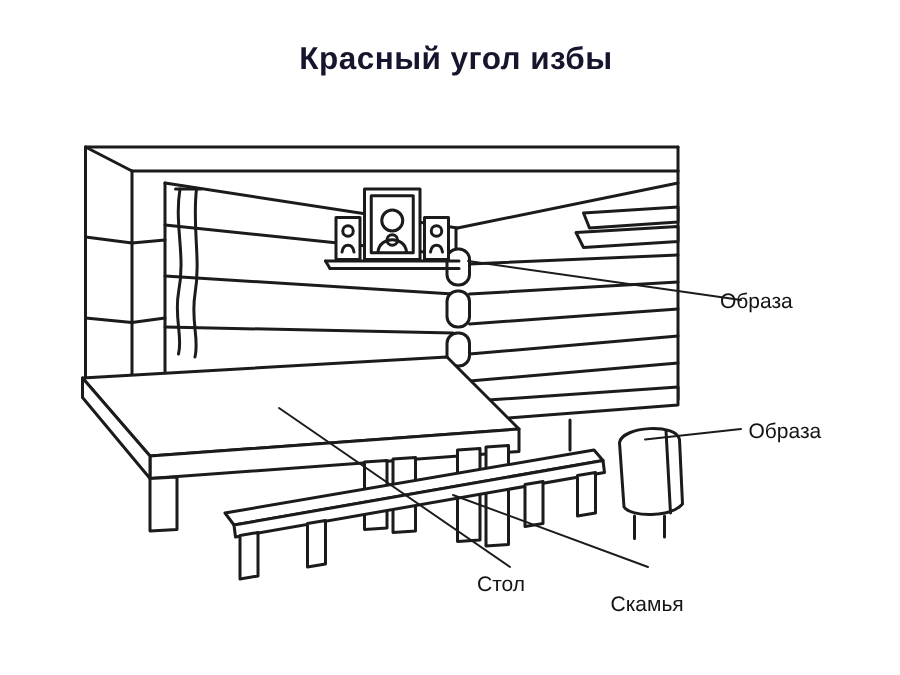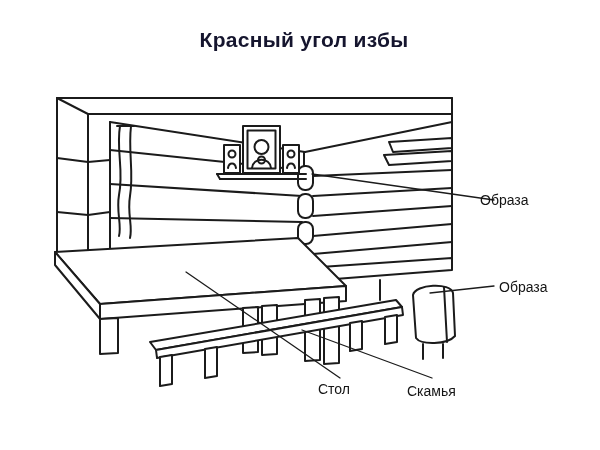--- a/index.html
+++ b/index.html
@@ -34,21 +34,21 @@
   }
   .diagram-label {
     position: absolute;
     font-size: 14px;
     color: #141414;
     white-space: nowrap;
   }
   #label-obraza { left: 480px; top: 192px; }
   #label-lavka  { left: 499px; top: 279px; }
   #label-stol   { left: 318px; top: 381px; }
-  #label-skamya { left: 407px; top: 383px; }
+  #label-skamya { left: 407px; top: 394px; }
 </style>
 </head>
 <body>
 
 <div class="slide">
 
   <h1 class="title">Красный угол избы</h1>
 
   <svg class="drawing" width="600" height="450" viewBox="0 0 600 450" xmlns="http://www.w3.org/2000/svg">
 

